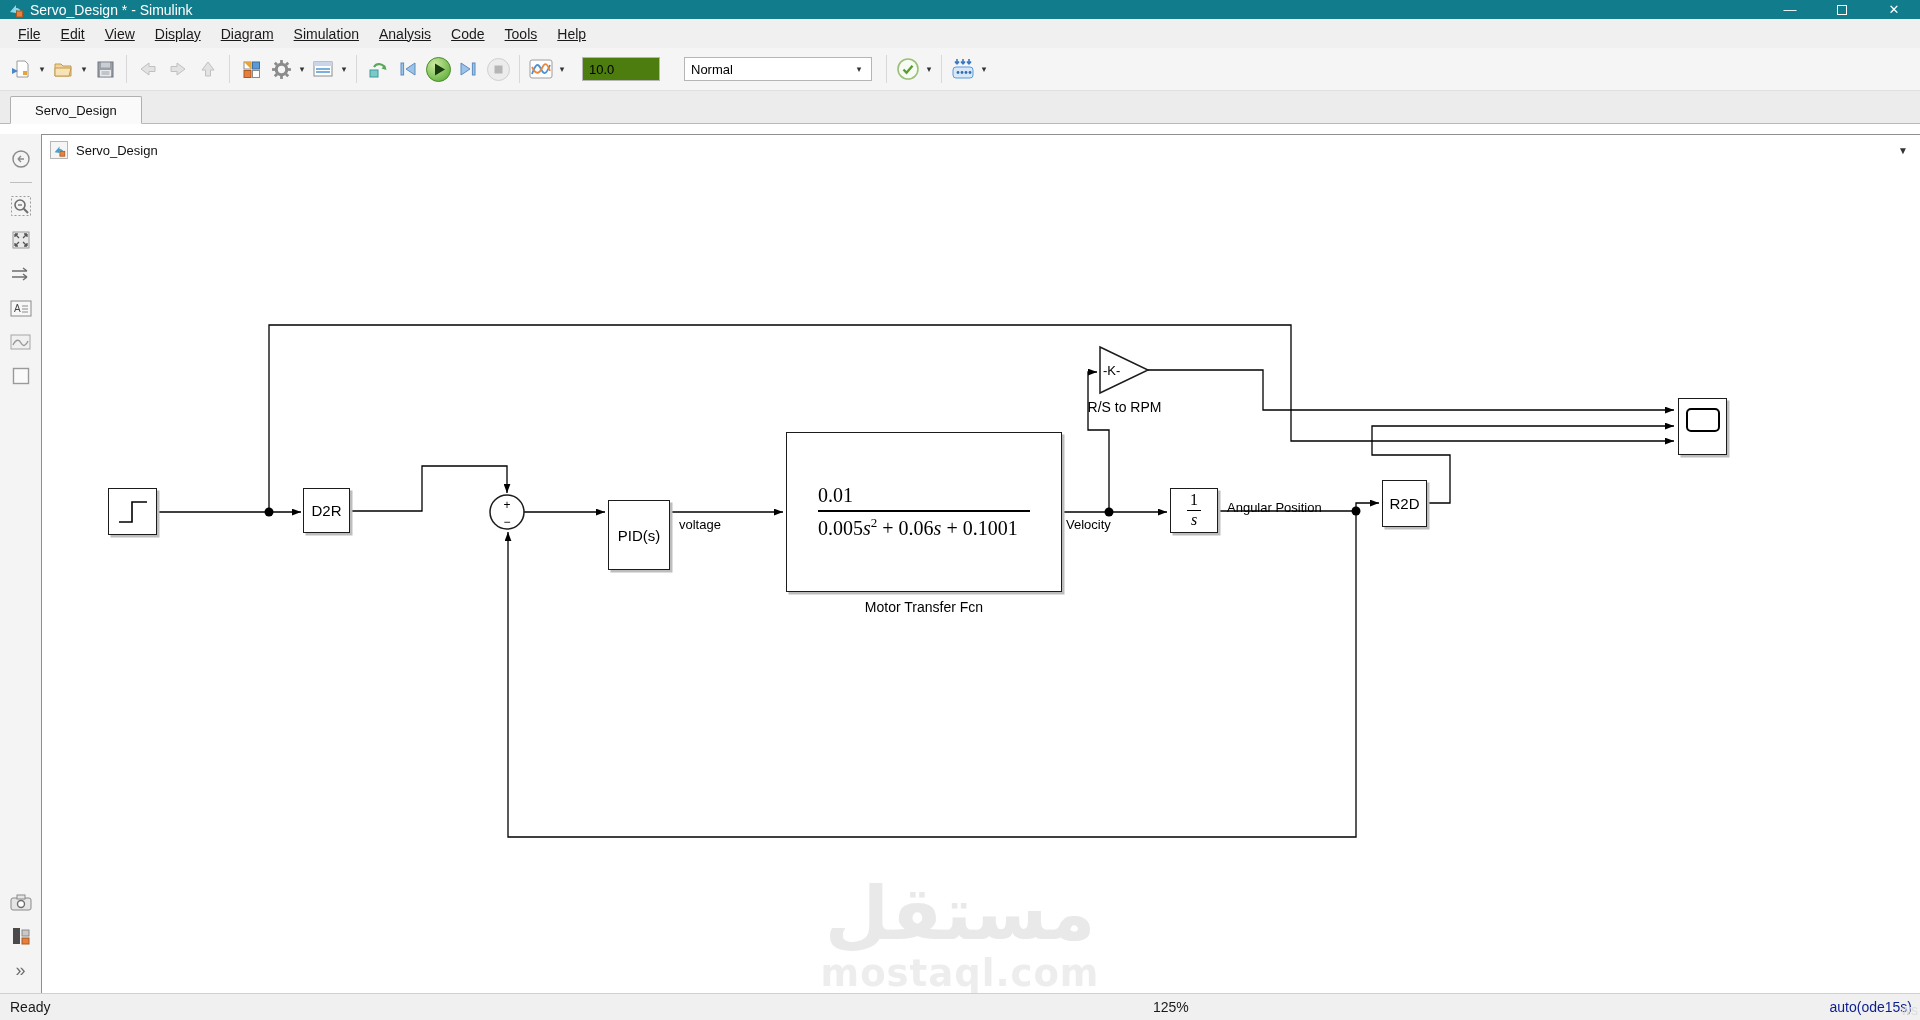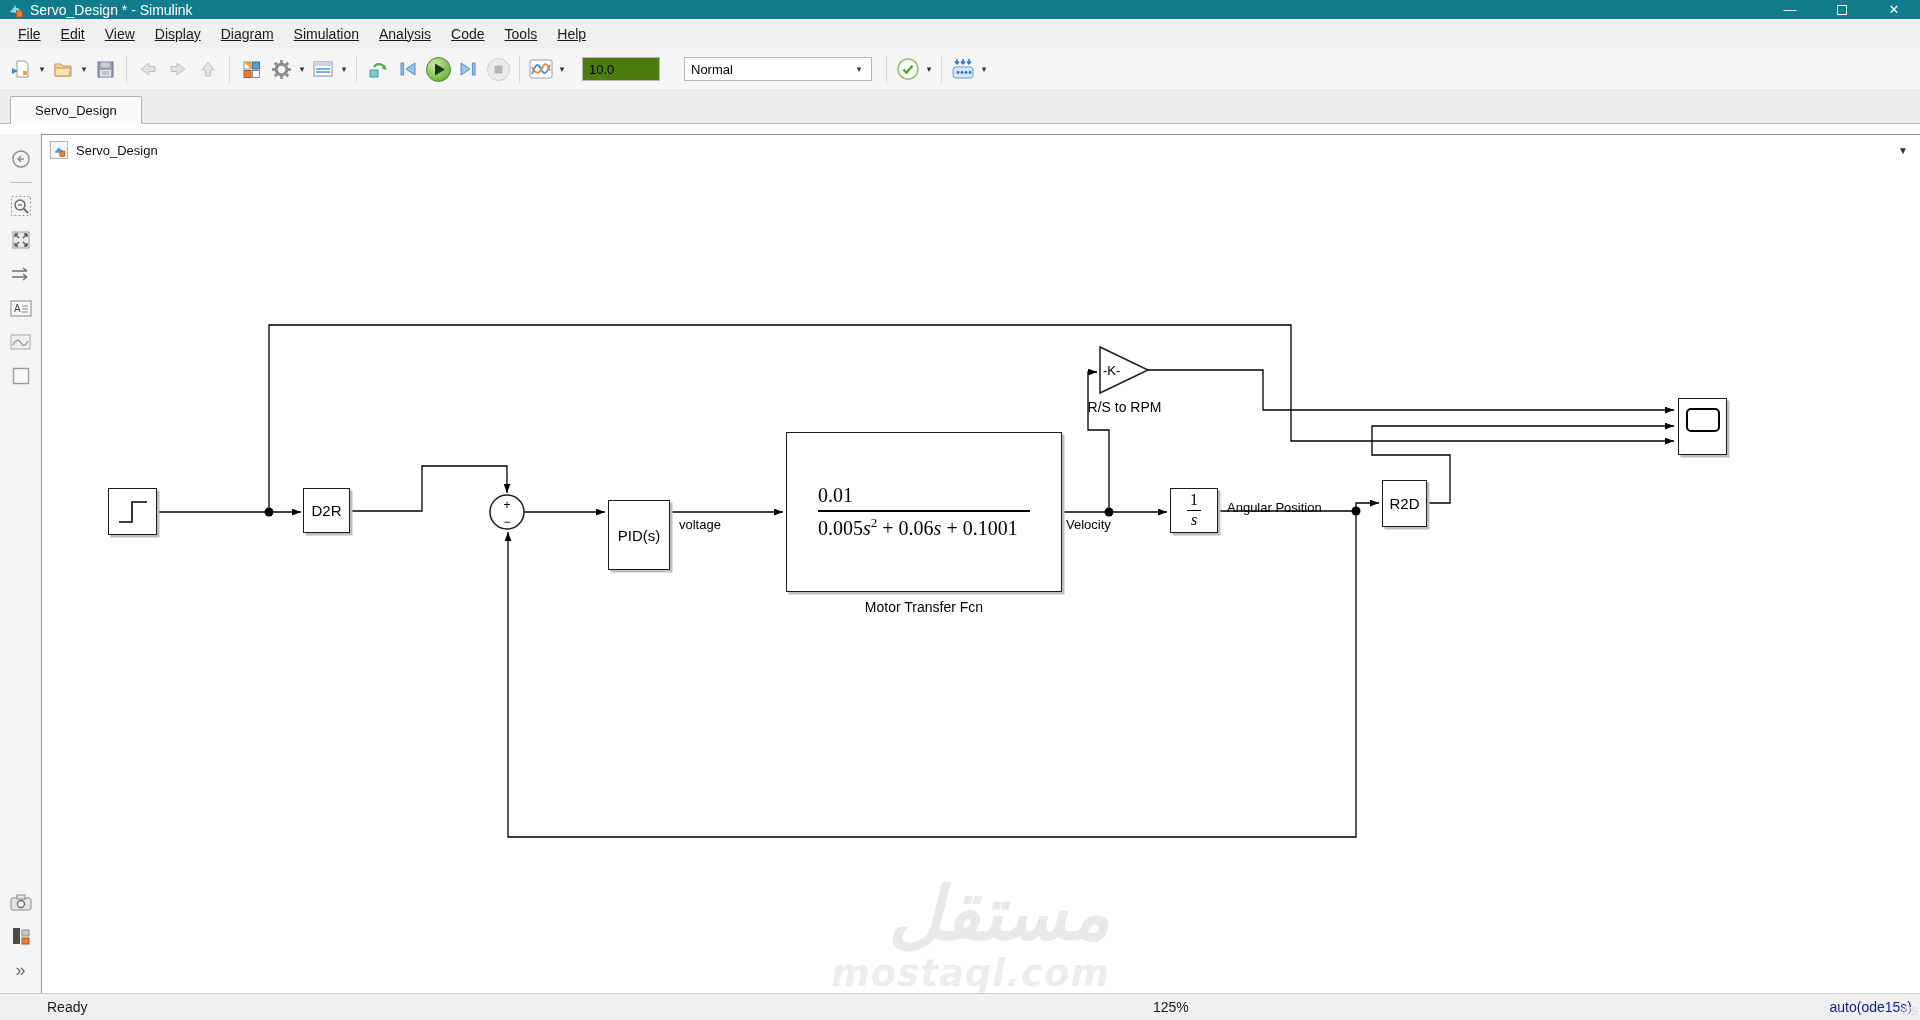--- a/index.html
+++ b/index.html
@@ -69,30 +69,30 @@
   .tf-math .it { font-style:italic; }
   .tf-math sup { font-size:13px; }
   .intg { font-family:"Liberation Serif", serif; font-size:16px; display:flex; flex-direction:column;
     align-items:center; line-height:1.05; }
   .intg .bar { width:14px; height:1.5px; background:#000; margin:1px 0; }
   .intg .it { font-style:italic; }
   .scope-screen { width:34px; height:24px; border:2px solid #000; border-radius:5px;
     margin-top:-14px; background:#fff; }
 
   
-  .wm { position:absolute; text-align:right; color:#e9e9e9; font-family:"DejaVu Sans", sans-serif;
-    font-weight:bold; pointer-events:none;font-style:italic; }
+  .wm { position:absolute; text-align:center; color:#e9e9e9; font-family:"DejaVu Sans", sans-serif;
+    font-weight:bold; pointer-events:none; }
   .wm-ar { left:810px; top:870px; width:300px; font-size:74px; }
   .wm-en { left:810px; top:952px; width:300px; font-size:37px; color:#ededed; letter-spacing:1px; }
   .wm-ws { position:absolute; right:2px; bottom:2px; font-size:14px; color:#dcdcdc; }
 
   
   .statusbar { position:absolute; left:0; right:0; bottom:0; height:27px; background:#f0f0f0;
     border-top:1px solid #d0d0d0; font-size:14px; color:#1a1a1a; }
-  .status-left { position:absolute; left:10px; top:5px;margin-left:37px; }
+  .status-left { position:absolute; left:10px; top:5px; }
   .status-zoom { position:absolute; left:1153px; top:5px; }
   .status-solver { position:absolute; right:8px; top:5px; color:#0a1e8f; }
 </style>
 </head>
 <body>
 
 <div id="app">
 
   <div class="titlebar">
     <span class="app-icon">

